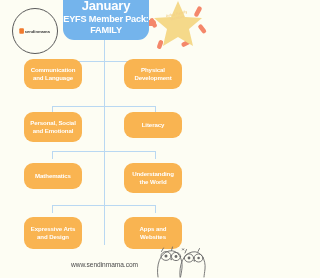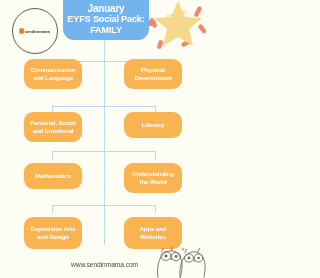--- a/index.html
+++ b/index.html
@@ -26,21 +26,21 @@
   .header-box{
     position:absolute;left:63px;top:-14px;width:86px;height:54px;
     background:#74B4EC;border-radius:11px;
     display:flex;flex-direction:column;align-items:center;justify-content:flex-end;
     padding-bottom:5px;box-sizing:border-box;z-index:5;
   }
   .header-box div{
     color:#ffffff;font-weight:700;line-height:1.14;text-align:center;
     font-size:9.2px;letter-spacing:-.2px;white-space:nowrap;
   }
-  .header-box .h-m{font-size:10px;}
+  .header-box .h-m{font-size:13px;}
 
   
   .pill-accent{
     position:absolute;left:143px;top:20px;width:13px;height:5.5px;
     background:#F4876A;border-radius:3px;z-index:4;
   }
 
   
   .star-badge{position:absolute;left:150px;top:-4px;width:56px;height:56px;z-index:4;}
   .star-label{
@@ -115,21 +115,21 @@
       <rect x="46" y="6" width="4.5" height="11" rx="2.2" transform="rotate(28 48 11)"></rect>
       <rect x="1" y="18" width="4.5" height="10" rx="2.2" transform="rotate(-30 3 23)"></rect>
       <rect x="50" y="24" width="4.5" height="10" rx="2.2" transform="rotate(-38 52 29)"></rect>
       <rect x="34" y="38" width="4.5" height="10" rx="2.2" transform="rotate(62 36 43)"></rect>
       <rect x="8" y="40" width="4.5" height="9" rx="2.2" transform="rotate(20 10 44)"></rect>
     </g>
   </svg>
 
   <div class="header-box">
     <div class="h-m">January</div>
-    <div>EYFS Social Pack:</div>
+    <div>EYFS Member Pack:</div>
     <div>FAMILY</div>
   </div>
   <div class="pill-accent"></div>
 
   <div class="node" style="left:24px;top:59px;width:58px;height:30px;">
     <span>Communication and Language</span>
   </div>
 
   <div class="node" style="left:124px;top:59px;width:58px;height:30px;">
     <span>Physical Development</span>

